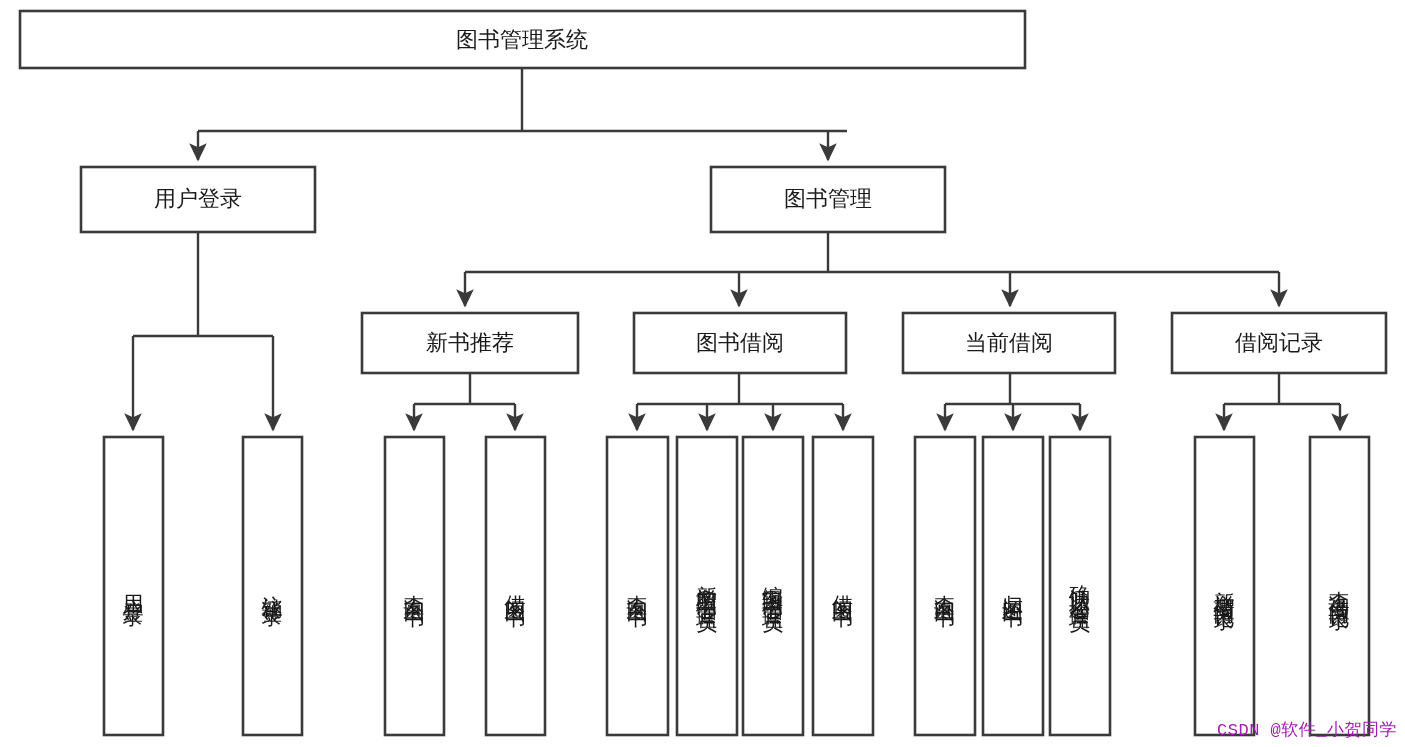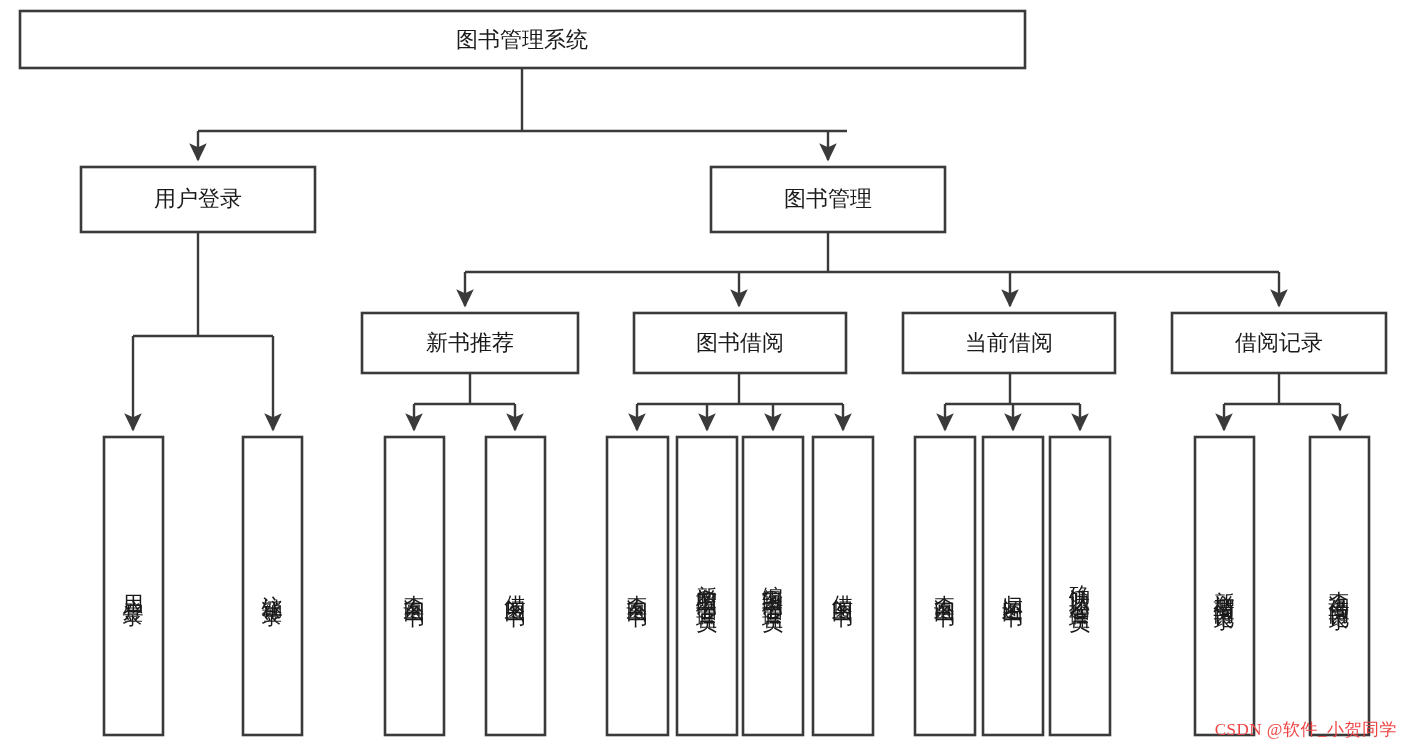--- a/index.html
+++ b/index.html
@@ -57,23 +57,23 @@
     display: flex;
     align-items: center;
     justify-content: center;
     white-space: nowrap;
     pointer-events: none;
   }
   .watermark {
     position: absolute;
     right: 8px;
     bottom: 6px;
-    font-family: Liberation Serif, serif;
+    font-family: Liberation Mono, monospace;
     font-size: 17px;
-    color: #ef4444;
+    color: #a21caf;
     white-space: nowrap;
     letter-spacing: 0.5px;
   }
 </style>
 </head>
 <body>
 
 <div id="diagram-root">
 
   <svg id="tree-svg" viewBox="0 0 1405 747">

